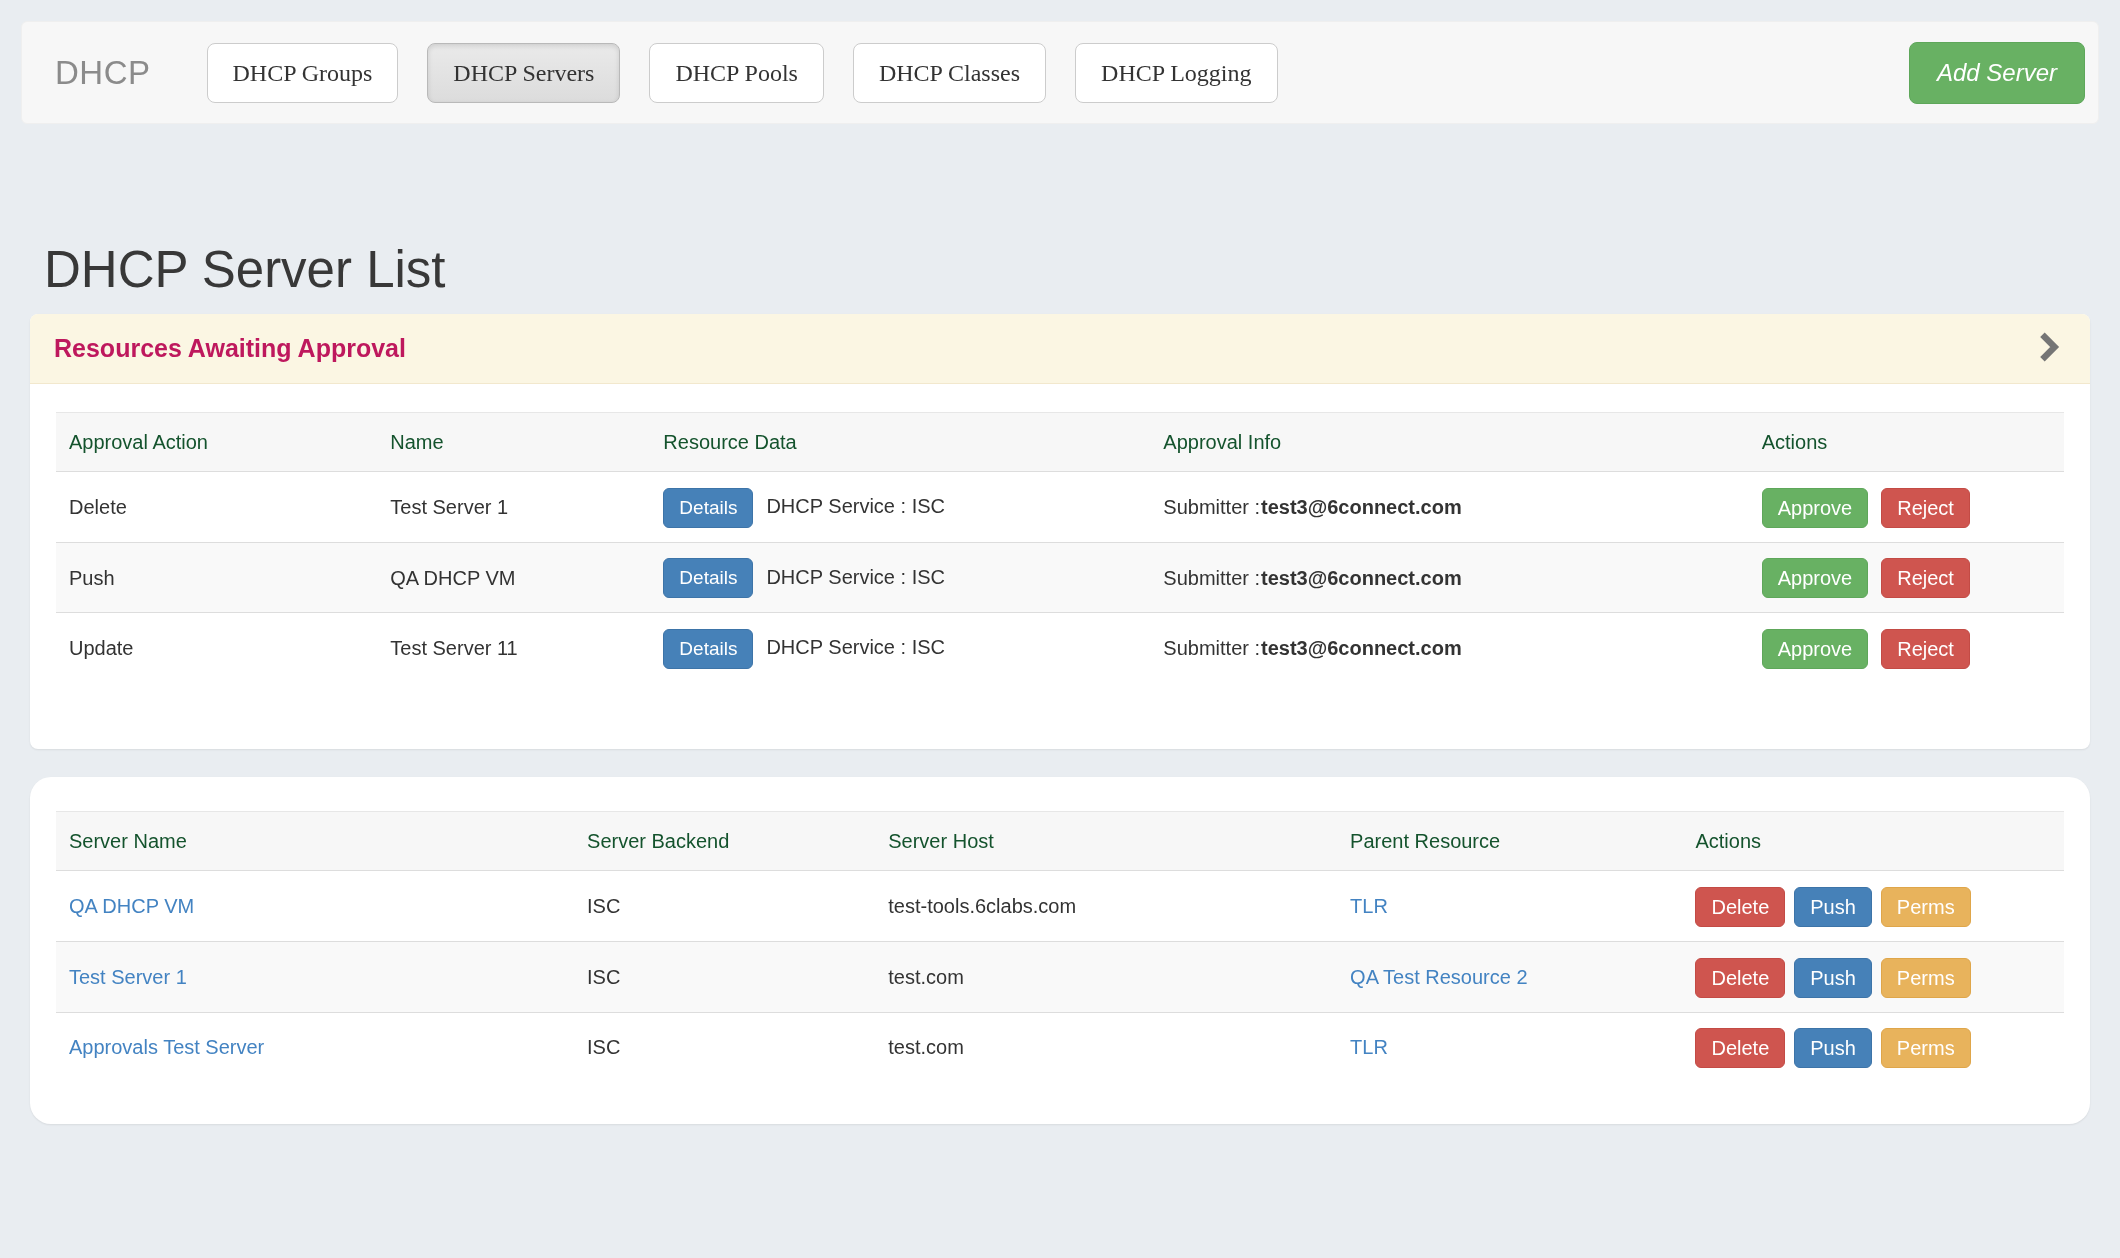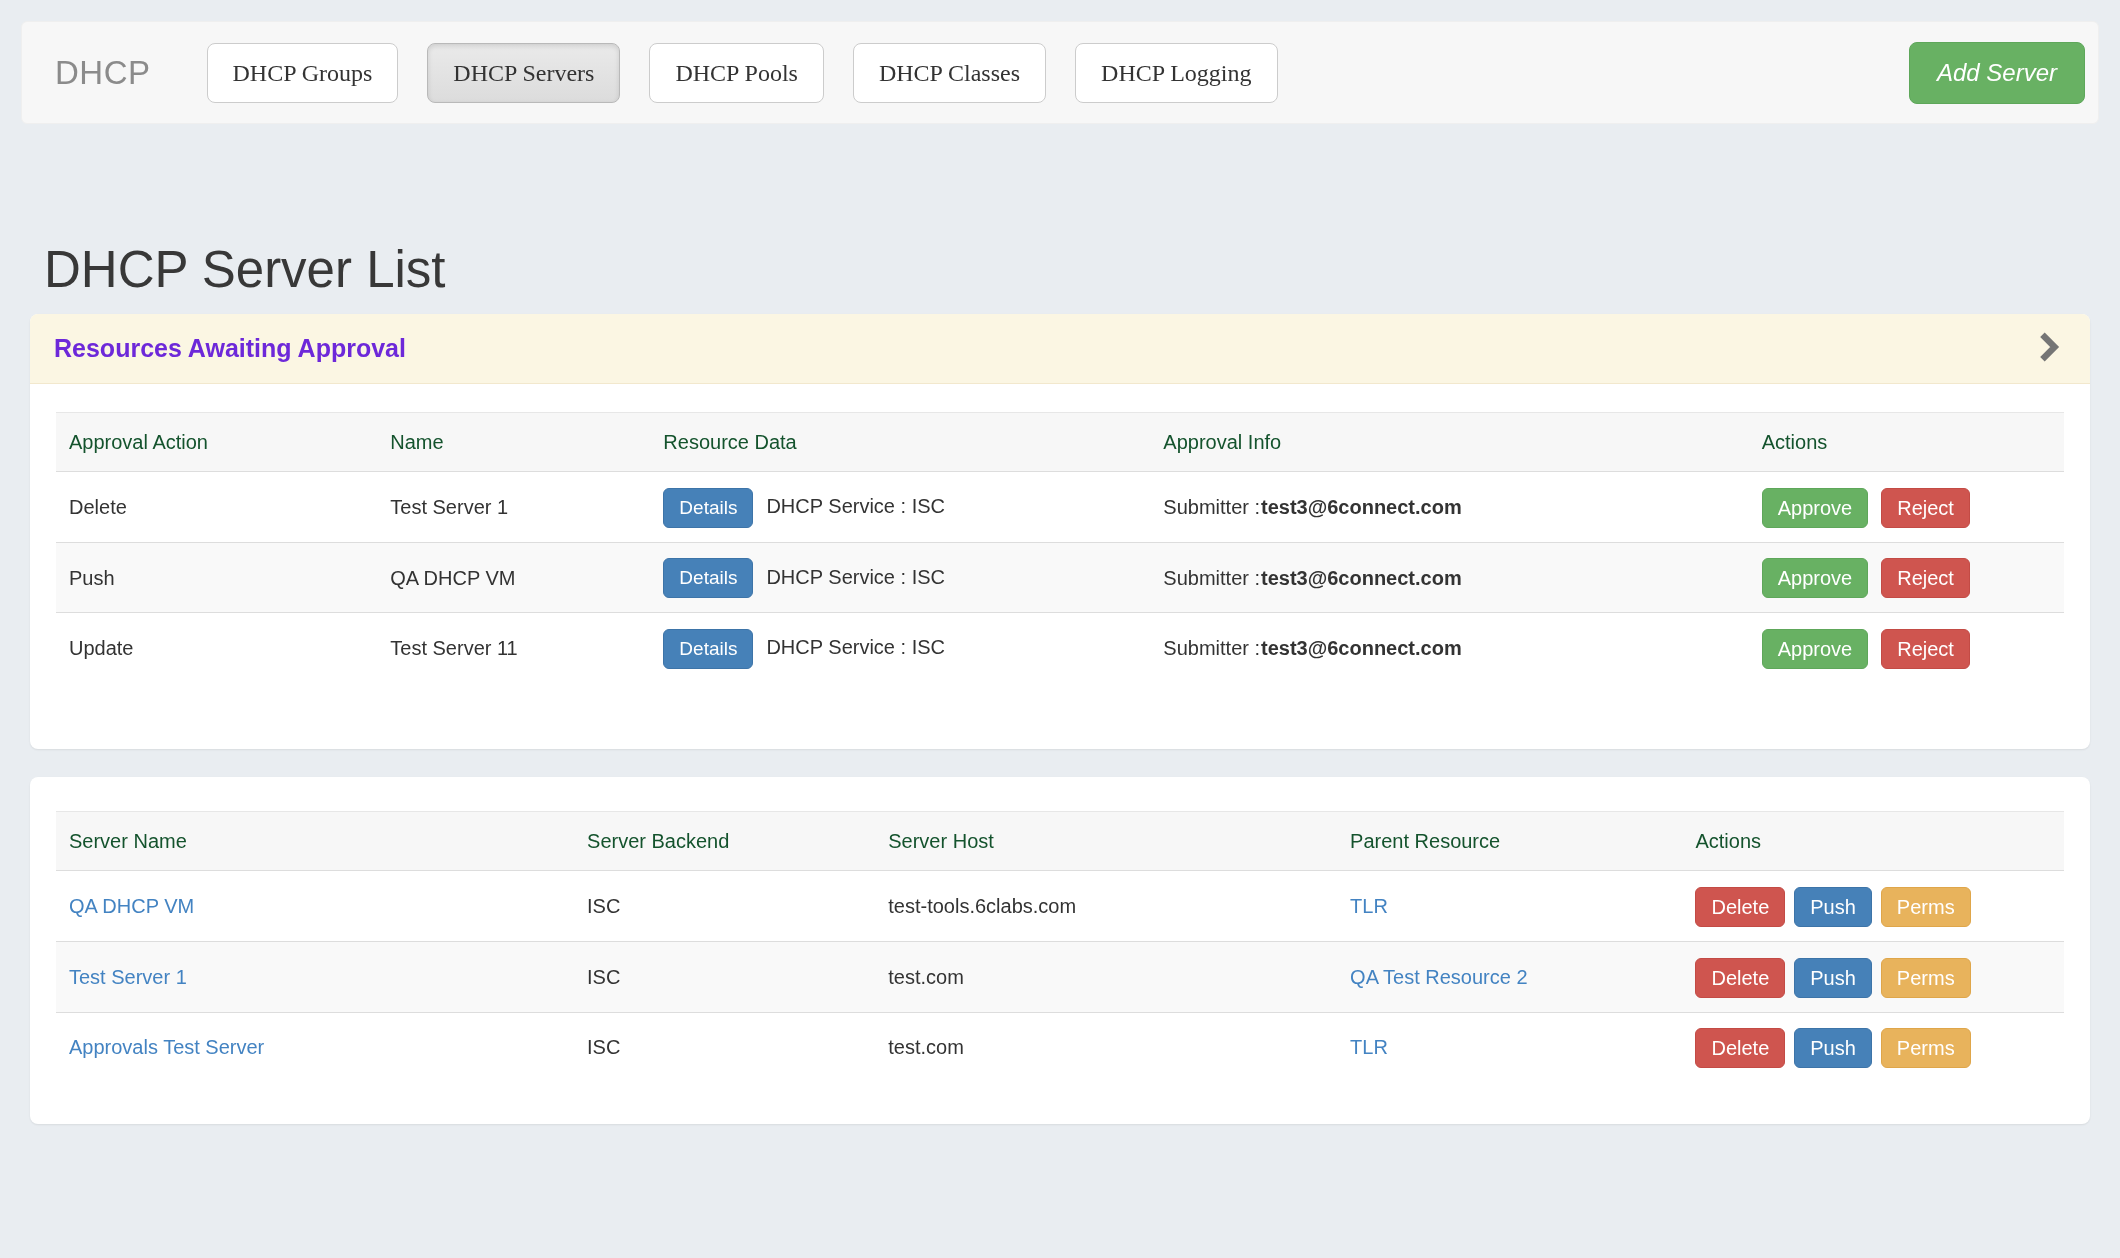--- a/index.html
+++ b/index.html
@@ -83,32 +83,32 @@
     background: #fbf6e3;
     border-bottom: 1px solid #f2e8cd;
     border-radius: 8px 8px 0 0;
     padding: 0 24px;
     height: 70px;
     display: flex;
     align-items: center;
     justify-content: space-between;
   }
   .panel-heading .heading-text {
-    color: #6d28d9;
+    color: #be185d;
     font-size: 25px;
     font-weight: bold;
   }
   .chevron-btn {
     background: none; border: none; cursor: pointer;
     width: 34px; height: 34px;
     display: flex; align-items: center; justify-content: center;
   }
   .panel-body.approval-body { padding: 28px 26px 66px 26px; }
   .panel-body.servers-body  { padding: 34px 26px 42px 26px; }
-  .servers-panel { margin-top: 28px; }
+  .servers-panel { margin-top: 28px; border-radius: 21px; }
 
   
   table {
     width: 100%;
     border-collapse: collapse;
     font-size: 20px;
   }
   thead th {
     text-align: left;
     font-weight: normal;

